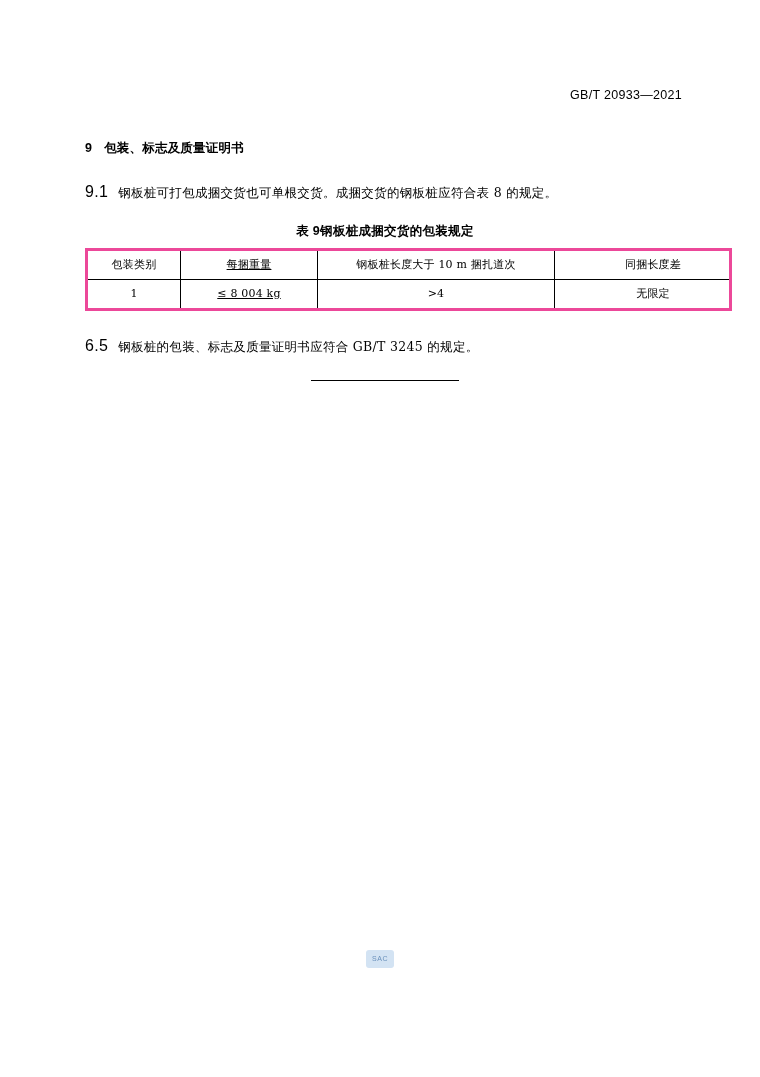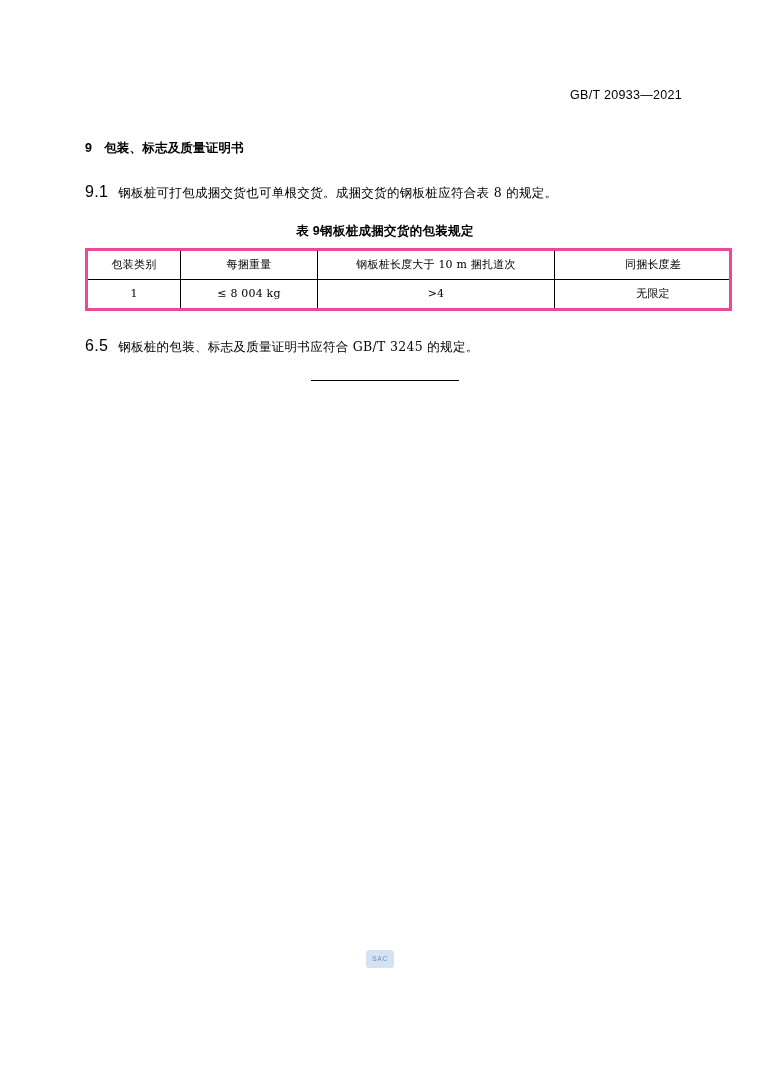--- a/index.html
+++ b/index.html
@@ -89,21 +89,21 @@
     font-family: "DejaVu Serif", "Liberation Serif", serif;
     letter-spacing: 0.2px;
   }
   table.spec thead th {
     height: 20px;
   }
   table.spec tbody td {
     height: 20px;
   }
   table.spec th:nth-child(1), table.spec td:nth-child(1) { width: 88px; }
-  table.spec th:nth-child(2), table.spec td:nth-child(2) { width: 132px; }
+  table.spec th:nth-child(2), table.spec td:nth-child(2) { width: 132px; text-decoration: underline; }
   table.spec th:nth-child(3), table.spec td:nth-child(3) { width: 232px; }
   table.spec th:nth-child(4), table.spec td:nth-child(4) { width: 148px; padding-left: 24px; }
   
   table.spec {
     border: 3px solid #ec4899;
   }
   .end-rule {
     width: 148px;
     height: 0;
     border-top: 1px solid #000;

